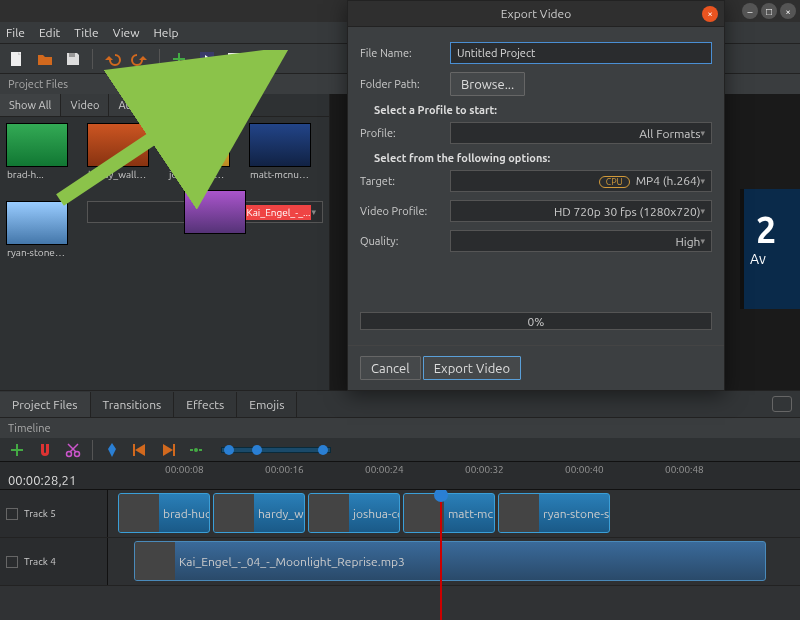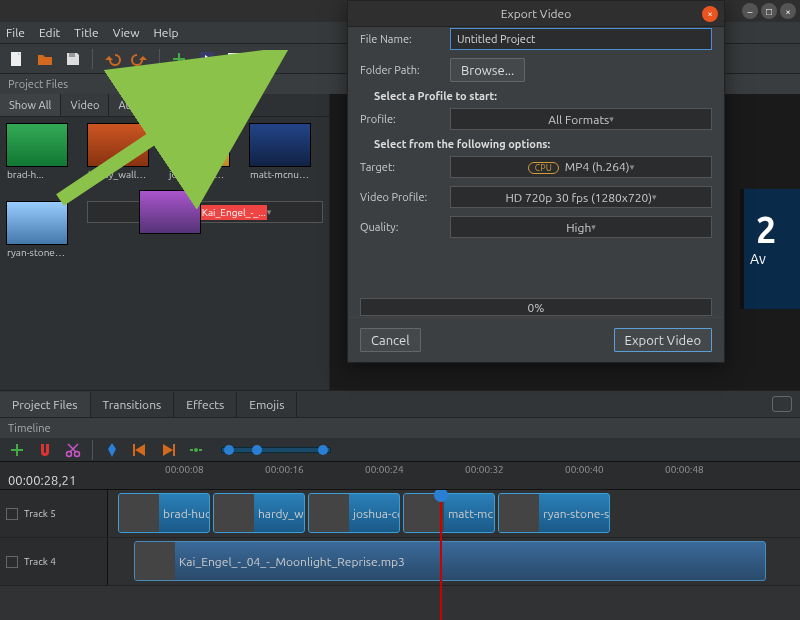--- a/index.html
+++ b/index.html
@@ -45,36 +45,36 @@
 .track-head::before{content:'';width:10px;height:10px;border:1px solid #666}
 .track-body{flex:1;position:relative;background:#2e3032}
 .clip{position:absolute;top:3px;height:40px;border-radius:3px;overflow:hidden;display:flex;align-items:center;font-size:9px;color:#fff}
 .clip.v{background:linear-gradient(#2a7fb8,#1a5a88);border:1px solid #3a9fd8}
 .clip.a{background:linear-gradient(#3a6a9a,#2a4a6a);border:1px solid #4a8aba}
 .clip .ci{width:40px;height:40px;background:#444;flex-shrink:0}
 .clip .ct{padding:0 4px;white-space:nowrap;overflow:hidden}
 .dialog{position:absolute;top:0;left:347px;width:378px;background:#3c3f41;border:1px solid #222;box-shadow:0 4px 20px rgba(0,0,0,.5);z-index:100}
 .dlg-title{height:26px;background:#2f2f2f;display:flex;align-items:center;justify-content:center;position:relative;border-bottom:1px solid #222}
 .dlg-close{position:absolute;right:6px;width:16px;height:16px;border-radius:8px;background:#e95420;color:#fff;display:flex;align-items:center;justify-content:center;font-size:10px}
-.dlg-body{padding:1px 12px}
+.dlg-body{padding:15px 12px}
 .row{display:flex;align-items:center;margin-bottom:8px;gap:8px}
 .row label{width:82px;font-size:11px;color:#ccc}
 .row input,.row select,.sel{flex:1;background:#2a2c2e;border:1px solid #555;padding:4px 6px;color:#ddd;font-size:11px;height:22px}
 .row input.hl{border:1px solid #4a8fd4}
 .btn{background:#45484a;border:1px solid #666;padding:4px 10px;color:#ddd;font-size:13px;border-radius:1px}
 .btn.primary{border:1px solid #5a9fd8}
 .dlg-tabs{display:flex;border-bottom:1px solid #555;margin:4px 0 8px}
 .dlg-tabs .dt{padding:5px 12px;border:1px solid #555;border-bottom:none;margin-right:2px;background:#3c3f41}
 .dlg-tabs .dt.inactive{background:#333;color:#999;border-color:transparent}
 .section-label{font-weight:bold;font-size:11px;margin:6px 14px;color:#ddd}
-.sel{display:flex;align-items:center;justify-content:center}
+.sel{display:flex;align-items:center;justify-content:flex-end}
 .sel::after{content:'▾';color:#888;font-size:9px}
 .cpu-badge{display:inline-block;border:1px solid #d29a3a;color:#d29a3a;border-radius:7px;padding:0 6px;font-size:9px;margin-right:6px}
 .progress{height:18px;background:#2a2c2e;border:1px solid #555;margin-top:60px;display:flex;align-items:center;justify-content:center;font-size:11px}
-.dlg-foot{display:flex;justify-content:space-between;gap:8px;padding:10px 12px;border-top:1px solid #444}
+.dlg-foot{display:flex;justify-content:flex-start;gap:2px;padding:10px 12px;border-top:1px solid #444}
 .arrow{position:absolute;z-index:90;pointer-events:none}
 .preview-rect{position:absolute;right:0;top:95px;width:60px;height:120px;background:#0a2a4a;border-left:4px solid #111}
 .preview-rect .n{position:absolute;top:20px;left:12px;font-size:36px;color:#fff;font-weight:bold}
 .preview-rect .s{position:absolute;top:62px;left:6px;font-size:14px;color:#fff}
 </style>
 </head>
 <body>
 
 <div class="titlebar">
   <span>* Untitled Proj</span>

